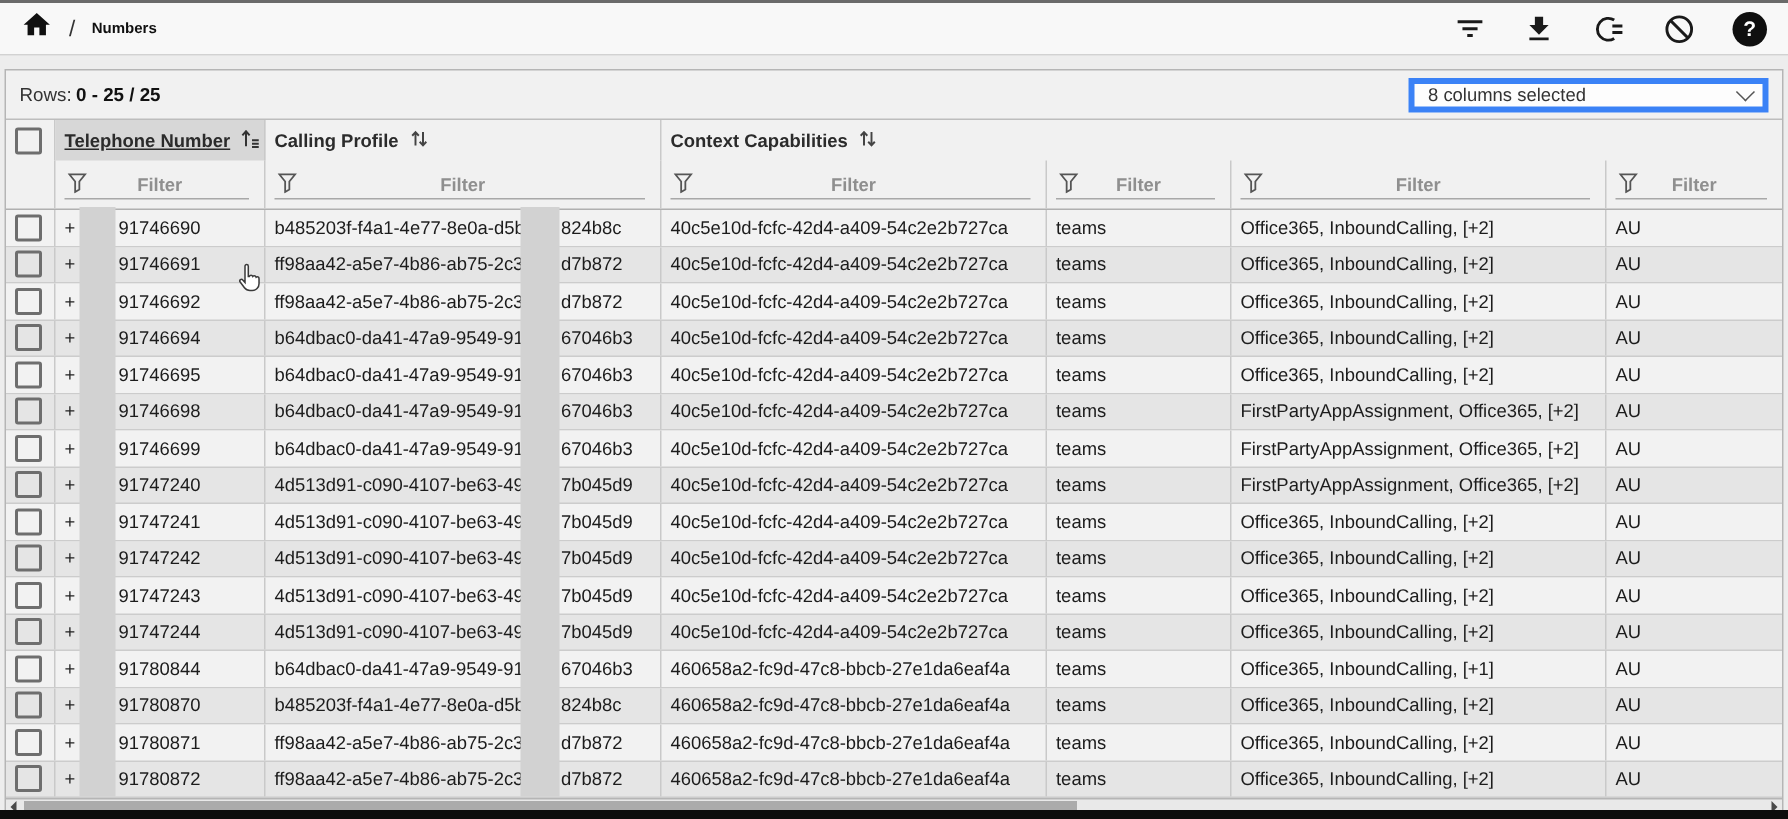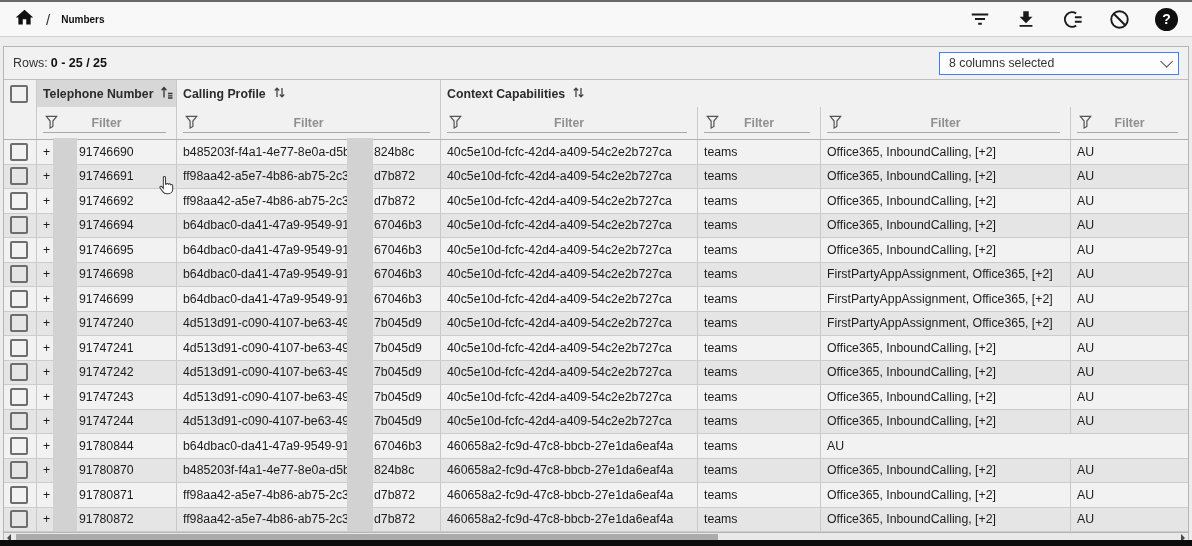--- a/index.html
+++ b/index.html
@@ -16,33 +16,33 @@
   .bar-icons svg{display:block;}
   .help-circle{width:23px;height:23px;border-radius:50%;background:#0f0f0f;color:#fff;
                font-size:14px;font-weight:bold;display:flex;align-items:center;justify-content:center;}
 
   
   .panel{position:absolute;top:46px;left:3px;right:3px;height:494px;background:#f1f1f1;
          border:1px solid #b5b5b5;box-sizing:border-box;}
   .toolbar{height:33px;display:flex;align-items:center;padding:0 9px;border-bottom:1px solid #bdbdbd;box-sizing:border-box;text-align:center;}
   .rows-info{font-size:12.5px;color:#333;}
   .rows-info b{color:#111;margin-left:3px;}
-  .col-select{margin-left:auto;width:240px;height:23px;background:#fdfdfd;border:1px solid #3b82f6;
+  .col-select{margin-left:auto;width:240px;height:23px;background:#fdfdfd;border:4px solid #3b82f6;
               display:flex;align-items:center;padding:0 9px;box-sizing:border-box;font-size:12.3px;color:#333;}
   .chev{margin-left:auto;width:8px;height:8px;border-right:1.6px solid #555;border-bottom:1.6px solid #555;
         transform:rotate(45deg) translateY(-3px);}
 
   
   .grid{display:grid;grid-template-columns:33px 140px 264px 257px 123px 250px 1fr;}
   .cell{border-right:1px solid #c9c9c9;padding:0 6px;display:flex;align-items:center;
         font-size:12.3px;color:#1c1c1c;overflow:hidden;white-space:nowrap;box-sizing:border-box;}
   .cell:last-child{border-right:none;}
   .thead{height:27px;}
   .thead .cell{font-weight:600;color:#2b2b2b;gap:7px;}
-  .thead .cell.sorted{background:#d7d7d7;}
+  .thead .cell.sorted{background:#d7d7d7;text-decoration:underline;}
   .tfilter{height:32px;border-bottom:1px solid #b0b0b0;}
   .fcell{position:relative;justify-content:center;}
   .fcell .ftext{color:#8f8f8f;font-weight:bold;}
   .fcell .funnel{position:absolute;left:8px;top:8px;}
   .fcell .uline{position:absolute;left:6px;right:10px;bottom:6px;border-bottom:1px solid #a8a8a8;}
 
   .row{height:24.5px;border-bottom:1px solid #cccccc;box-sizing:border-box;}
   .row.odd{background:#f2f2f2;}
   .row.even{background:#e5e5e5;}
   .checkbox{width:14px;height:14px;border:2px solid #6e6e6e;border-radius:2px;background:transparent;display:inline-block;}
@@ -505,20 +505,23 @@
             <span class="tleft">b64dbac0-da41-47a9-9549-91</span>
             <span class="tright">67046b3</span>
           </div>
           <div class="cell">
             <span>460658a2-fc9d-47c8-bbcb-27e1da6eaf4a</span>
           </div>
           <div class="cell">
             <span>teams</span>
           </div>
           <div class="cell">
+            <span>Office365, InboundCalling, [+1]</span>
+          </div>
+          <div class="cell">
             <span>AU</span>
           </div>
         </div>
         <div class="grid row even">
           <div class="cell">
             <span class="checkbox"></span>
           </div>
           <div class="cell c-phone">
             <span class="plus">+</span>
             <span class="num">91780870</span>

